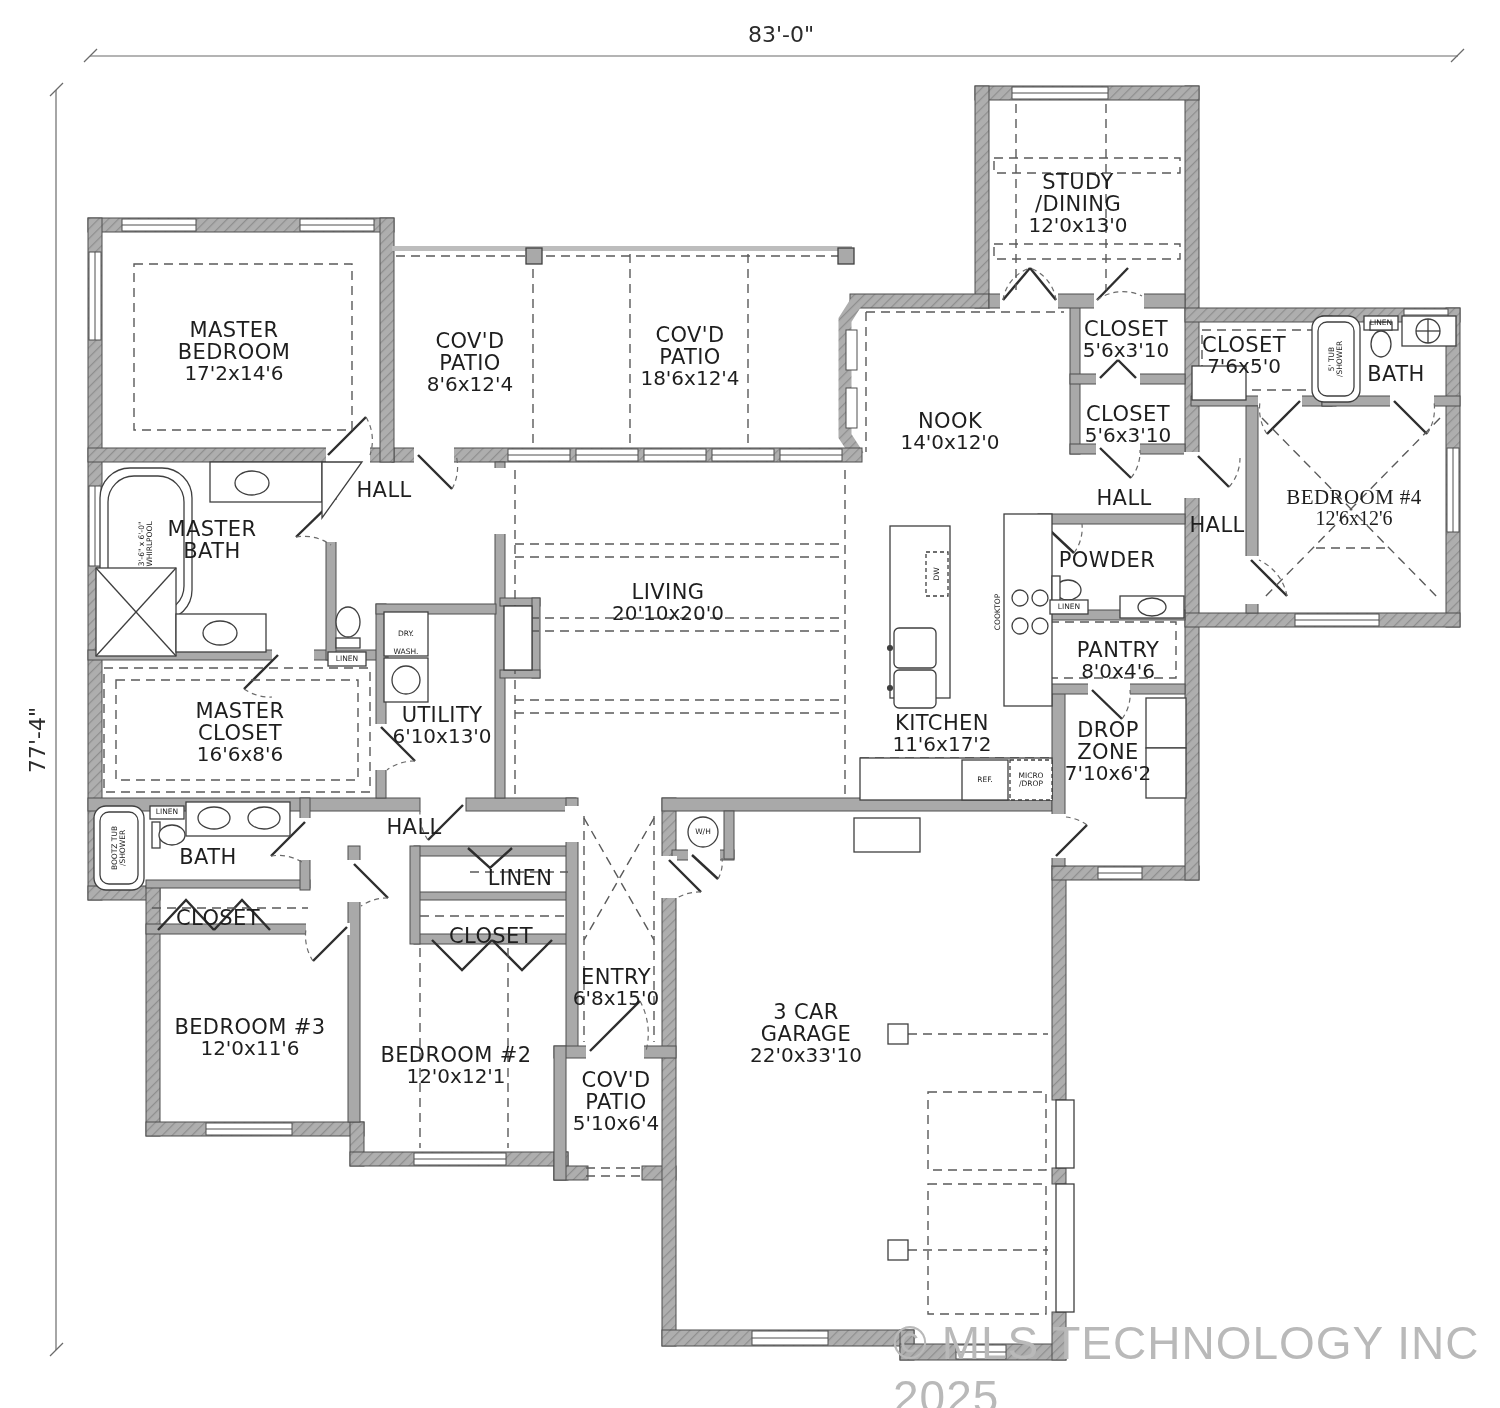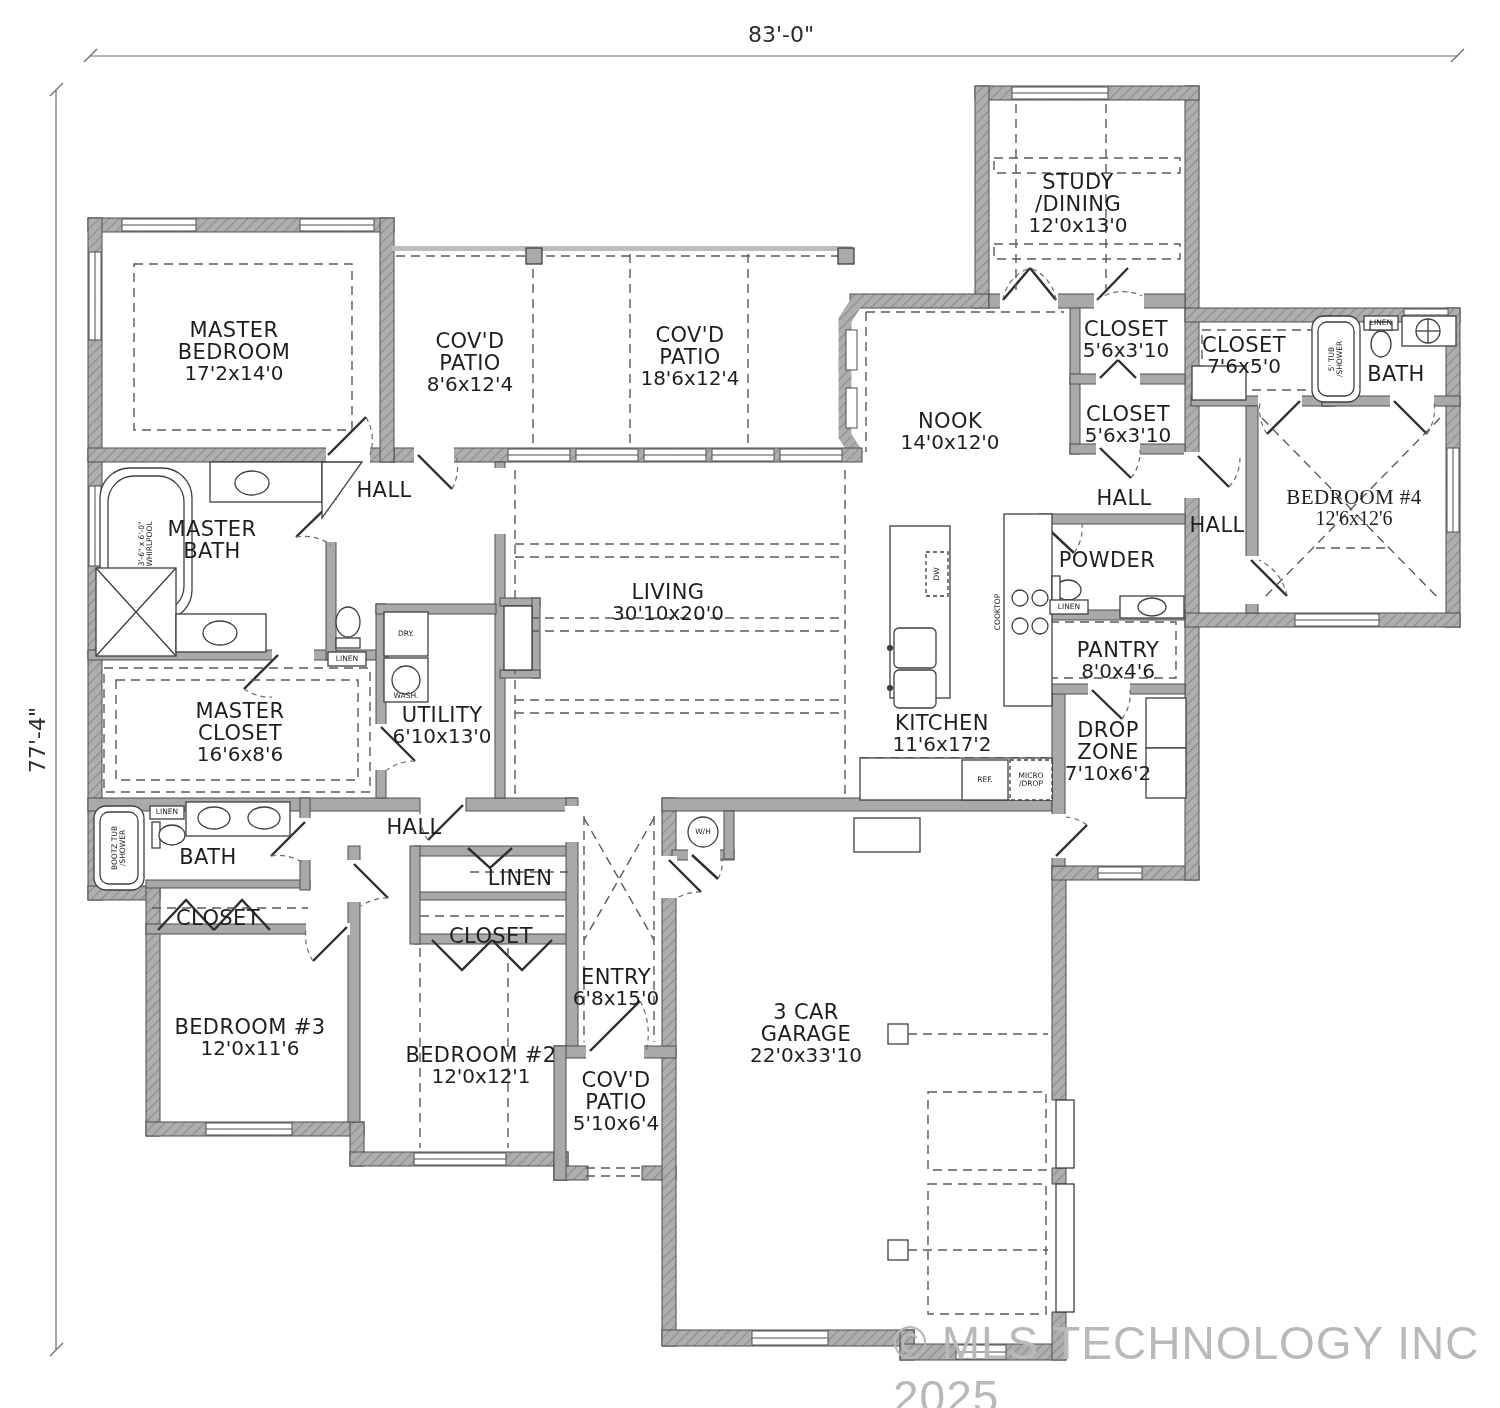--- a/index.html
+++ b/index.html
@@ -367,21 +367,21 @@
     <rect x="504" y="606" width="28" height="64"></rect>
   </g>
 </svg>
 
 <div class="dim" style="left:748px;top:22px;">83'-0"</div>
 <div class="dim vertical" style="left:37px;top:740px;">77'-4"</div>
 
 <div class="lbl" style="left:234px;top:352px;">
   <span class="nm">MASTER</span>
   <span class="nm">BEDROOM</span>
-  <span class="sz">17'2x14'0</span>
+  <span class="sz">17'2x14'6</span>
 </div>
 <div class="lbl" style="left:470px;top:363px;">
   <span class="nm">COV'D</span>
   <span class="nm">PATIO</span>
   <span class="sz">8'6x12'4</span>
 </div>
 <div class="lbl" style="left:690px;top:357px;">
   <span class="nm">COV'D</span>
   <span class="nm">PATIO</span>
   <span class="sz">18'6x12'4</span>
@@ -422,21 +422,21 @@
 <div class="lbl" style="left:1354px;top:508px;font-family:Liberation Serif, serif;">
   <span class="nm">BEDROOM #4</span>
   <span class="sz">12'6x12'6</span>
 </div>
 <div class="lbl" style="left:212px;top:540px;">
   <span class="nm">MASTER</span>
   <span class="nm">BATH</span>
 </div>
 <div class="lbl" style="left:668px;top:603px;">
   <span class="nm">LIVING</span>
-  <span class="sz">30'10x20'0</span>
+  <span class="sz">20'10x20'0</span>
 </div>
 <div class="lbl" style="left:1107px;top:560px;">
   <span class="nm">POWDER</span>
 </div>
 <div class="lbl" style="left:1118px;top:661px;">
   <span class="nm">PANTRY</span>
   <span class="sz">8'0x4'6</span>
 </div>
 <div class="lbl" style="left:240px;top:733px;">
   <span class="nm">MASTER</span>
@@ -468,21 +468,21 @@
 <div class="lbl" style="left:218px;top:918px;">
   <span class="nm">CLOSET</span>
 </div>
 <div class="lbl" style="left:491px;top:936px;">
   <span class="nm">CLOSET</span>
 </div>
 <div class="lbl" style="left:250px;top:1038px;">
   <span class="nm">BEDROOM #3</span>
   <span class="sz">12'0x11'6</span>
 </div>
-<div class="lbl" style="left:456px;top:1066px;margin-left:25px;">
+<div class="lbl" style="left:456px;top:1066px;">
   <span class="nm">BEDROOM #2</span>
   <span class="sz">12'0x12'1</span>
 </div>
 <div class="lbl" style="left:616px;top:988px;">
   <span class="nm">ENTRY</span>
   <span class="sz">6'8x15'0</span>
 </div>
 <div class="lbl" style="left:806px;top:1034px;">
   <span class="nm">3 CAR</span>
   <span class="nm">GARAGE</span>
@@ -493,21 +493,21 @@
   <span class="nm">PATIO</span>
   <span class="sz">5'10x6'4</span>
 </div>
 
 <div class="tinybox vert" style="left:146px;top:544px;">
   <span>3'-6" x 6'-0"</span><br>
   <span>WHIRLPOOL</span>
 </div>
 <div class="tinybox" style="left:347px;top:659px;">LINEN</div>
 <div class="tinybox" style="left:406px;top:634px;">DRY.</div>
-<div class="tinybox" style="left:406px;top:696px;">WASH.</div>
+<div class="tinybox" style="left:406px;top:652px;">WASH.</div>
 <div class="tinybox vert" style="left:937px;top:574px;">DW</div>
 <div class="tinybox vert" style="left:998px;top:612px;">COOKTOP</div>
 <div class="tinybox" style="left:985px;top:780px;">REF.</div>
 <div class="tinybox" style="left:1031px;top:780px;">
   <span>MICRO</span><br>
   <span>/DROP</span>
 </div>
 <div class="tinybox" style="left:1069px;top:607px;">LINEN</div>
 <div class="tinybox vert" style="left:1336px;top:359px;">
   <span>5' TUB</span><br>

